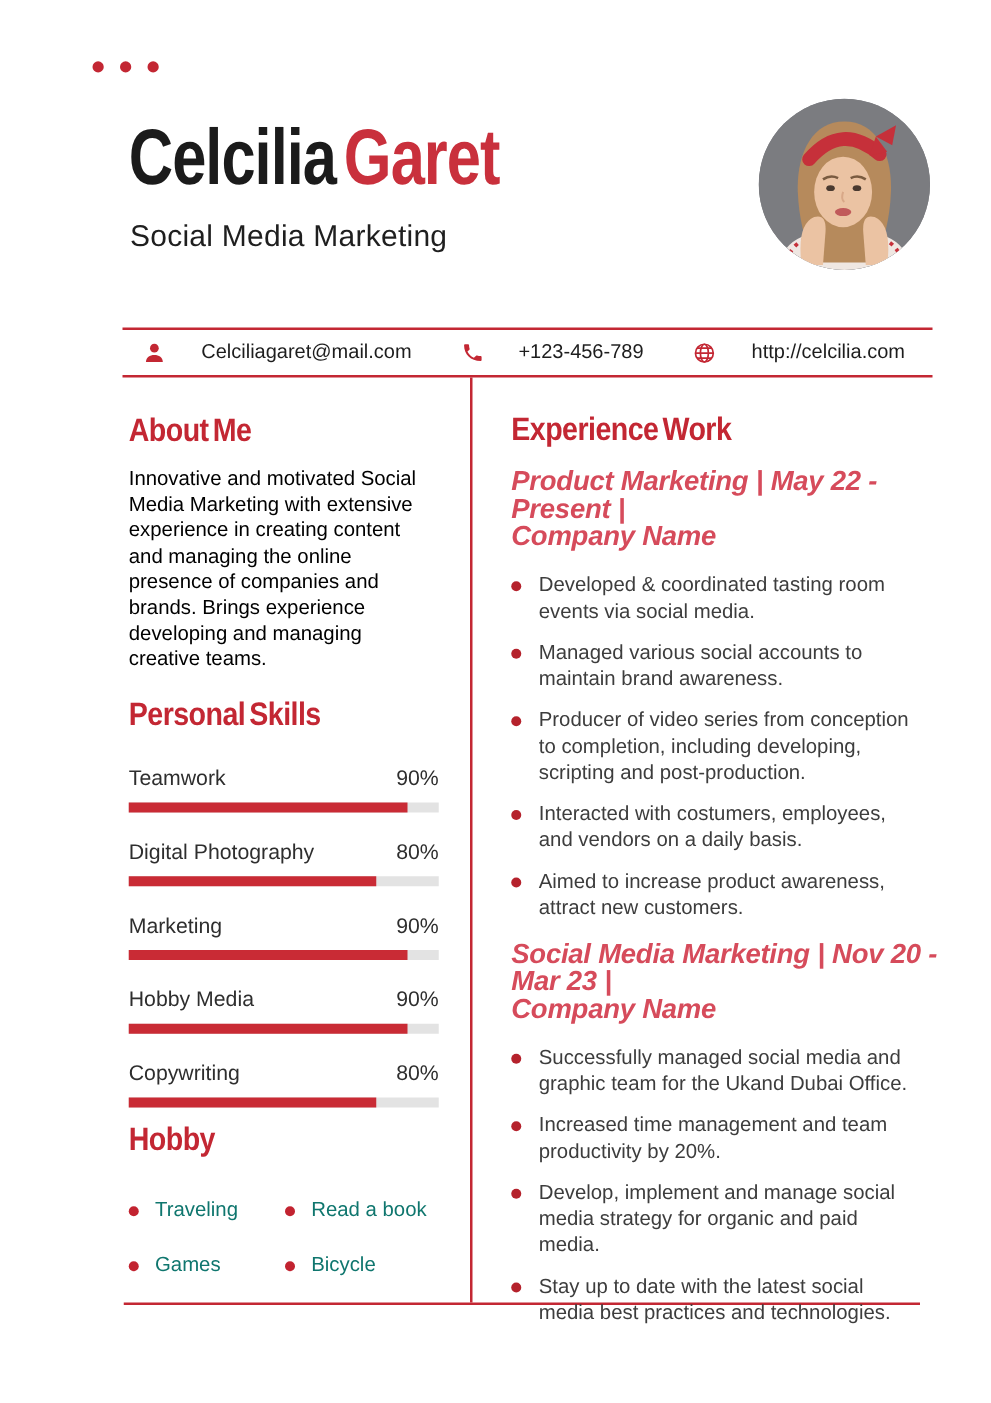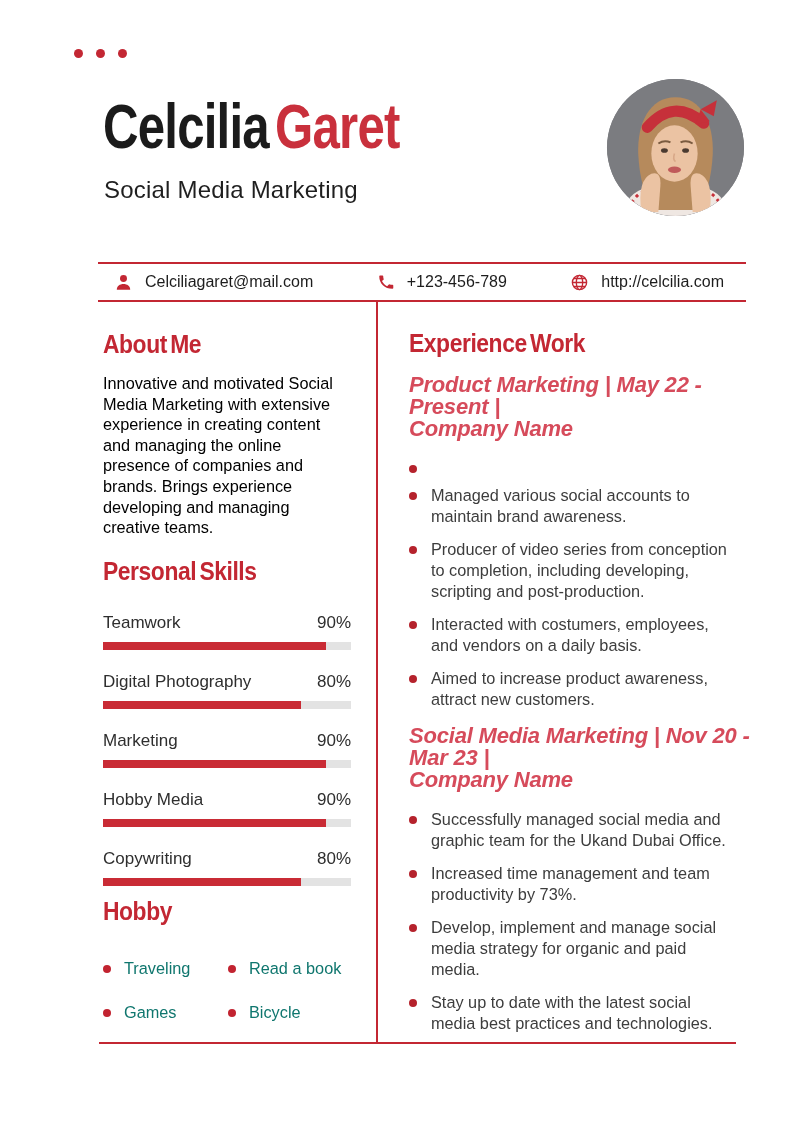--- a/index.html
+++ b/index.html
@@ -30,21 +30,21 @@
   }
   .photo svg { display:block; width:100%; height:100%; }
 
   
   .contact-bar {
     position:absolute; left:77px; top:262px; width:648px; height:40px;
     border-top:2px solid #C32733; border-bottom:2px solid #C32733;
     display:flex; align-items:center; justify-content:space-between;
     padding:0 22px 0 16px;
   }
-  .contact-item { display:flex; align-items:center; gap:12px; font-size:16px; color:#1D1D1D; }
+  .contact-item { display:flex; align-items:center; gap:28px; font-size:16px; color:#1D1D1D; }
   .contact-item svg { display:block; }
 
   
   .divider-v { position:absolute; left:355px; top:302px; width:2px; height:740px; background:#C32733; }
   .rule-bottom { position:absolute; left:78px; top:1042px; width:637px; height:2px; background:#C32733; }
 
   
   .sec-heading {
     font-size:26px; font-weight:bold; color:#C32733; letter-spacing:-.5px;
     word-spacing:-3px; transform:scaleX(.88); transform-origin:left top;
@@ -252,20 +252,22 @@
 
   <div class="experience">
     <div class="sec-heading">Experience Work</div>
 
     <div class="job">
       <div class="job-title">Product Marketing | May 22 -Present |
 Company Name</div>
       <div class="job-bullets">
         <div class="exp-bullet">
           <span class="bullet-dot"></span>
+          <span class="bullet-text">Developed &amp; coordinated tasting room
+events via social media.</span>
         </div>
         <div class="exp-bullet">
           <span class="bullet-dot"></span>
           <span class="bullet-text">Managed various social accounts to
 maintain brand awareness.</span>
         </div>
         <div class="exp-bullet">
           <span class="bullet-dot"></span>
           <span class="bullet-text">Producer of video series from conception
 to completion, including developing,
@@ -289,21 +291,21 @@
 Company Name</div>
       <div class="job-bullets">
         <div class="exp-bullet">
           <span class="bullet-dot"></span>
           <span class="bullet-text">Successfully managed social media and
 graphic team for the Ukand Dubai Office.</span>
         </div>
         <div class="exp-bullet">
           <span class="bullet-dot"></span>
           <span class="bullet-text">Increased time management and team
-productivity by 73%.</span>
+productivity by 20%.</span>
         </div>
         <div class="exp-bullet">
           <span class="bullet-dot"></span>
           <span class="bullet-text">Develop, implement and manage social
 media strategy for organic and paid
 media.</span>
         </div>
         <div class="exp-bullet">
           <span class="bullet-dot"></span>
           <span class="bullet-text">Stay up to date with the latest social

